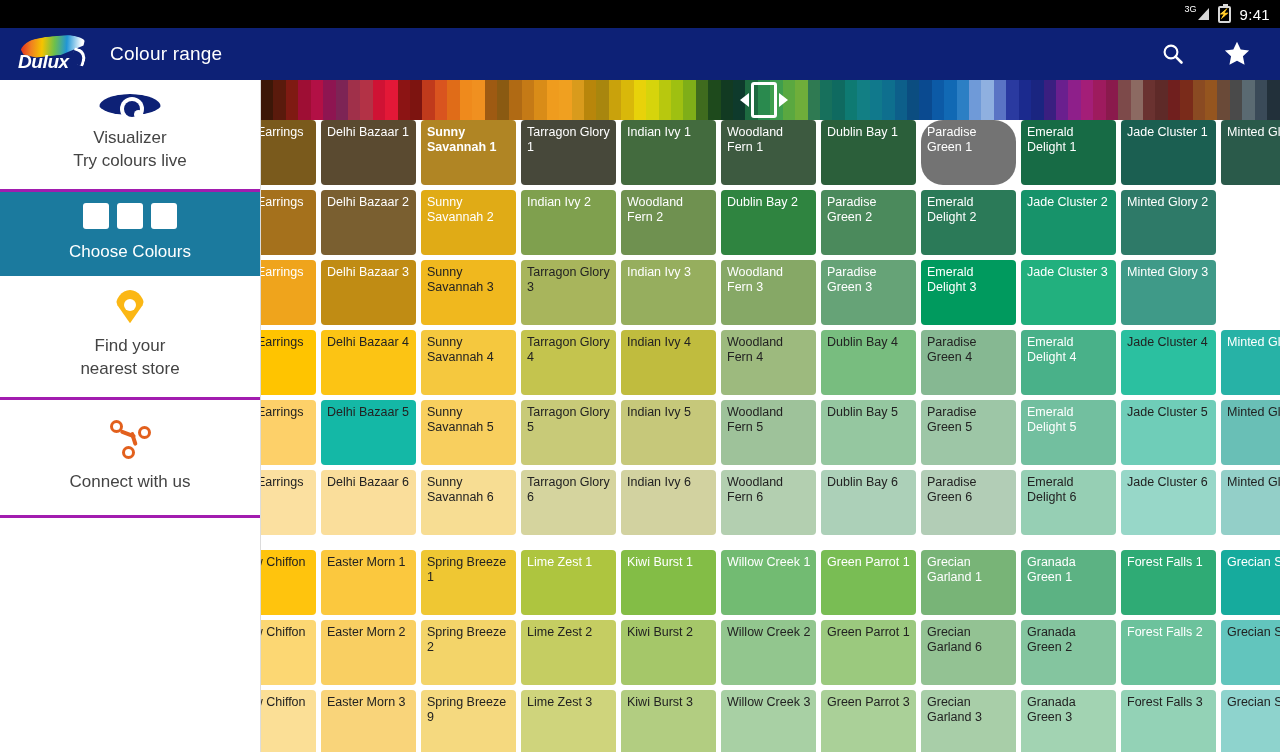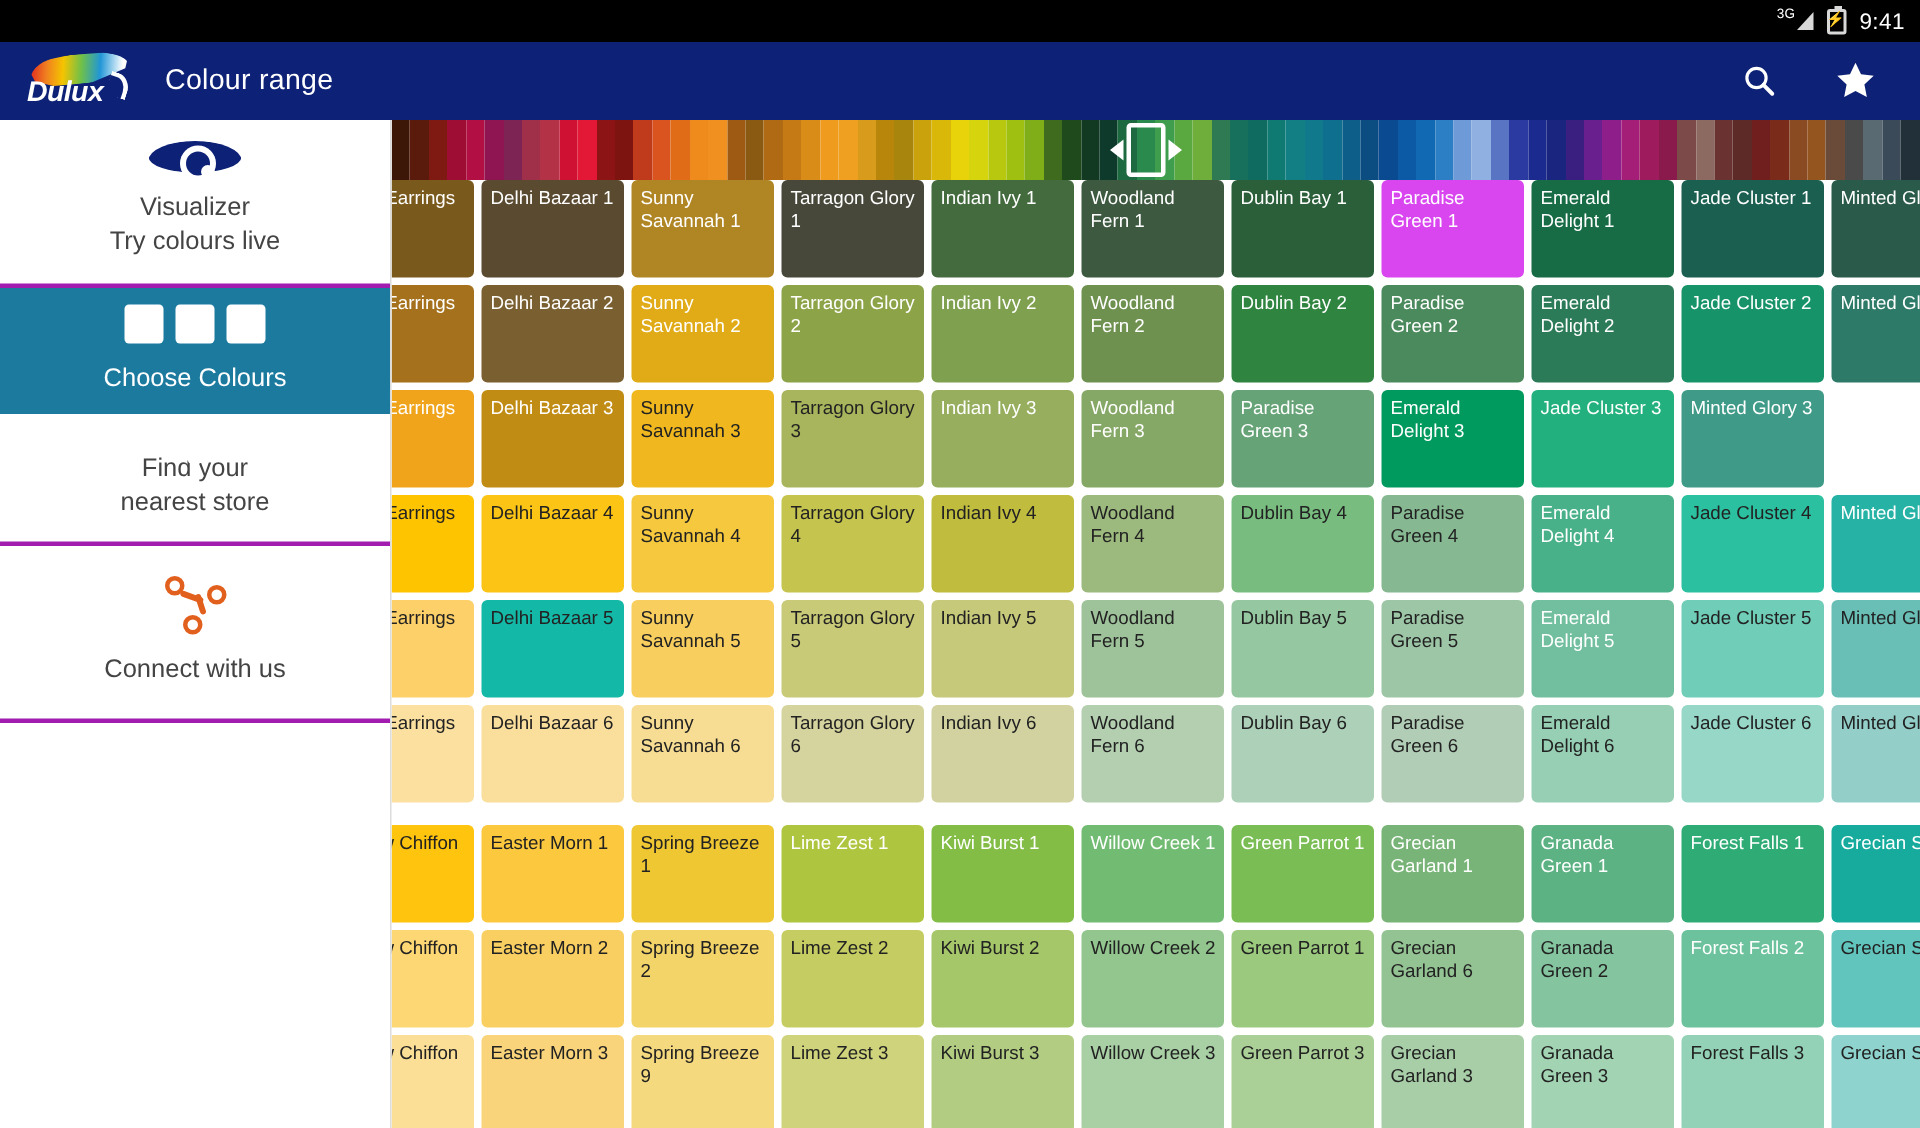--- a/index.html
+++ b/index.html
@@ -100,21 +100,21 @@
     padding: 14px 8px 16px 8px;
     cursor: pointer;
   }
   .side-item .side-label {
     font-size: 17px; color: #444444; line-height: 1.35; margin-top: 12px;
   }
   .side-item.active { background: #1b7a9e; border-bottom: none; }
   .side-item.active .side-label { color: #ffffff; }
   #side-visualizer { height: 112px; }
   #side-choose    { height: 84px; }
-  #side-store     { height: 88px; }
+  #side-store     { height: 124px; }
   #side-connect   { height: 118px; }
 
   .eye-icon { position: relative; width: 62px; height: 30px; }
   .eye-icon .eye-outer {
     position:absolute; inset:0;
     background:#0d2176;
     border-radius: 50% 50% 50% 50% / 62% 62% 38% 38%;
     clip-path: ellipse(50% 50% at 50% 50%);
   }
   .eye-icon .pupil {
@@ -385,36 +385,36 @@
 
 <div id="grid-viewport">
     <div class="palette-group">
       <div class="palette-row" style="margin-left: -40px; margin-bottom: 5px;">
         <div class="swatch" style="background: rgb(122, 90, 28);">
           <span class="swatch-label">Gold Earrings 1</span>
         </div>
         <div class="swatch" style="background: rgb(90, 74, 48);">
           <span class="swatch-label">Delhi Bazaar 1</span>
         </div>
-        <div class="swatch" style="background: rgb(176, 133, 36);">
+        <div class="swatch" style="background: rgb(176, 133, 36); font-weight: bold;">
           <span class="swatch-label">Sunny Savannah 1</span>
         </div>
         <div class="swatch" style="background: rgb(71, 72, 58);">
           <span class="swatch-label">Tarragon Glory 1</span>
         </div>
         <div class="swatch" style="background: rgb(67, 107, 62);">
           <span class="swatch-label">Indian Ivy 1</span>
         </div>
         <div class="swatch" style="background: rgb(61, 90, 64);">
           <span class="swatch-label">Woodland Fern 1</span>
         </div>
         <div class="swatch" style="background: rgb(43, 95, 58);">
           <span class="swatch-label">Dublin Bay 1</span>
         </div>
-        <div class="swatch" style="background: #d946ef;">
+        <div class="swatch" style="background: #737373; border-radius: 22px;">
           <span class="swatch-label">Paradise Green 1</span>
         </div>
         <div class="swatch" style="background: rgb(23, 107, 69);">
           <span class="swatch-label">Emerald Delight 1</span>
         </div>
         <div class="swatch" style="background: rgb(27, 95, 81);">
           <span class="swatch-label">Jade Cluster 1</span>
         </div>
         <div class="swatch" style="background: rgb(42, 90, 74);">
           <span class="swatch-label">Minted Glory 1</span>
@@ -422,23 +422,20 @@
       </div>
       <div class="palette-row" style="margin-left: -40px; margin-bottom: 5px;">
         <div class="swatch" style="background: rgb(165, 113, 28);">
           <span class="swatch-label">Gold Earrings 2</span>
         </div>
         <div class="swatch" style="background: rgb(122, 95, 48);">
           <span class="swatch-label">Delhi Bazaar 2</span>
         </div>
         <div class="swatch" style="background: rgb(224, 171, 22);">
           <span class="swatch-label">Sunny Savannah 2</span>
-        </div>
-        <div class="swatch" style="background: rgb(141, 163, 72);">
-          <span class="swatch-label">Tarragon Glory 2</span>
         </div>
         <div class="swatch" style="background: rgb(127, 160, 78);">
           <span class="swatch-label">Indian Ivy 2</span>
         </div>
         <div class="swatch" style="background: rgb(111, 145, 80);">
           <span class="swatch-label">Woodland Fern 2</span>
         </div>
         <div class="swatch" style="background: rgb(47, 132, 64);">
           <span class="swatch-label">Dublin Bay 2</span>
         </div>

